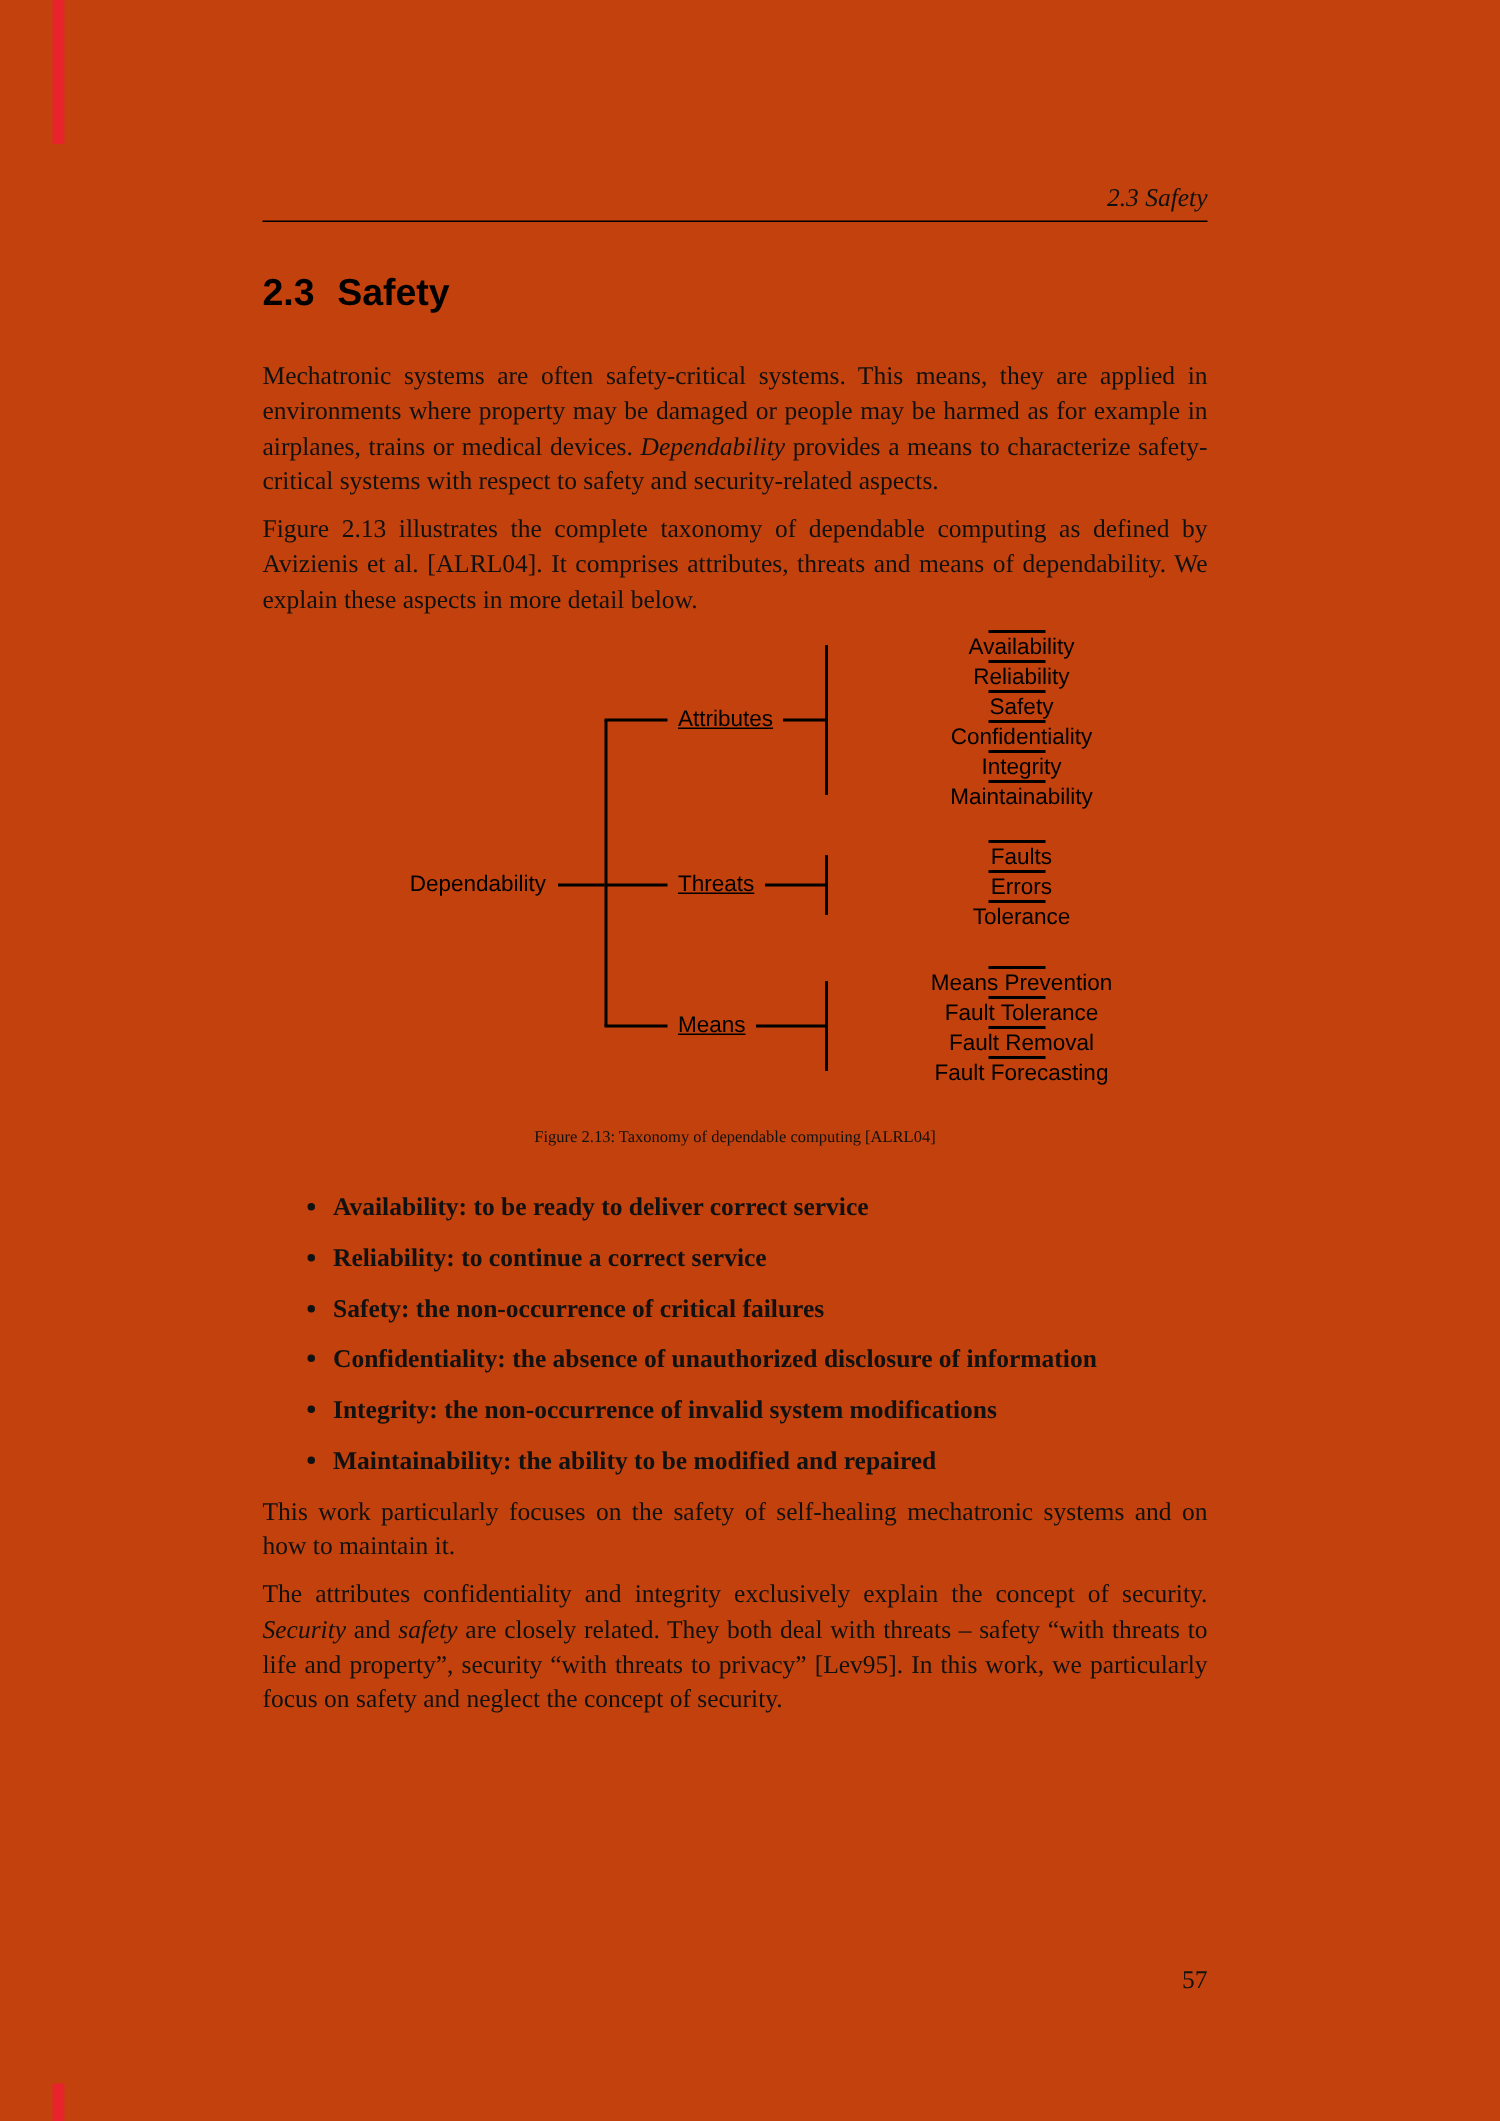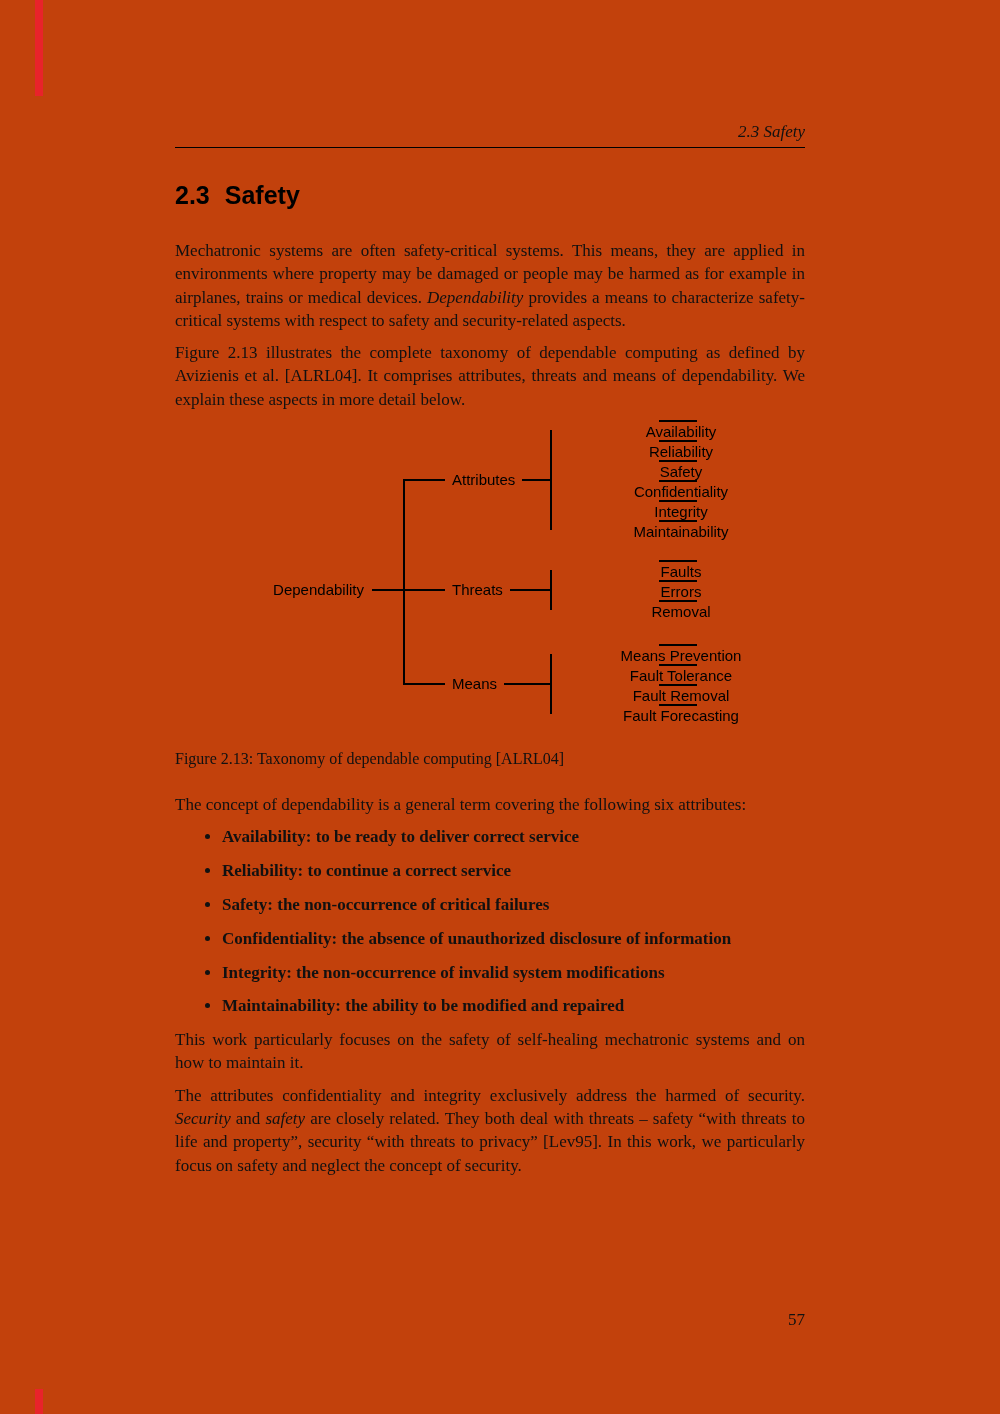--- a/index.html
+++ b/index.html
@@ -64,32 +64,33 @@
     display: flex; align-items: center; justify-content: flex-end;
   }
   .root-row .node-label { padding-right: 8px; }
   .root-row .root-seg { width: 31px; flex: 0 0 auto; }
 
   .branch-row {
     position: absolute; left: 228px; width: 147px; height: 20px;
     display: flex; align-items: center;
   }
   .branch-row .seg.pre { width: 42px; flex: 0 0 auto; }
-  .branch-row .node-label { padding: 0 7px; }
+  .branch-row .node-label { padding: 0 7px; text-decoration: underline; }
   .branch-row .seg.post { flex: 1 1 auto; }
 
   .leaf-row {
     position: absolute; left: 375px; width: 255px; height: 20px;
     display: flex; align-items: center; flex-direction: column;
   }
   .leaf-row .seg.tick { width: 38px; flex: 0 0 auto; }
   .leaf-row .node-label { padding-left: 7px; }
 
   .figure-caption {
-    font-size: 16px;
+    text-align: center;
+    font-size: 11px;
     line-height: 23px;
     margin: 17px 0 23px 0;
   }
 
   ul.attr-list { margin: 4px 0 2px 0; padding-left: 47px; }
   ul.attr-list li {
     font-size: 17px;
     line-height: 23.3px;
     margin-bottom: 10.5px;
     font-weight: bold;
@@ -185,21 +186,21 @@
       <div class="leaf-row" style="top:140px">
         <span class="seg tick"></span>
         <span class="node-label">Faults</span>
       </div>
       <div class="leaf-row" style="top:160px">
         <span class="seg tick"></span>
         <span class="node-label">Errors</span>
       </div>
       <div class="leaf-row" style="top:180px">
         <span class="seg tick"></span>
-        <span class="node-label">Removal</span>
+        <span class="node-label">Tolerance</span>
       </div>
 
       <div class="leaf-row" style="top:224px">
         <span class="seg tick"></span>
         <span class="node-label">Means Prevention</span>
       </div>
       <div class="leaf-row" style="top:244px">
         <span class="seg tick"></span>
         <span class="node-label">Fault Tolerance</span>
       </div>
@@ -209,34 +210,33 @@
       </div>
       <div class="leaf-row" style="top:284px">
         <span class="seg tick"></span>
         <span class="node-label">Fault Forecasting</span>
       </div>
 
     </div>
 
     <div class="figure-caption">Figure 2.13: Taxonomy of dependable computing [ALRL04]</div>
 
-    <p class="body-par">The concept of dependability is a general term covering the following six attributes:</p>
 
     <ul class="attr-list">
       <li>Availability: to be ready to deliver correct service</li>
       <li>Reliability: to continue a correct service</li>
       <li>Safety: the non-occurrence of critical failures</li>
       <li>Confidentiality: the absence of unauthorized disclosure of information</li>
       <li>Integrity: the non-occurrence of invalid system modifications</li>
       <li>Maintainability: the ability to be modified and repaired</li>
     </ul>
 
     <p class="body-par">This work particularly focuses on the safety of self-healing mechatronic systems and on how to maintain it.</p>
 
     <p class="body-par">
-      <span>The attributes confidentiality and integrity exclusively address the harmed of security. </span><em>Security</em><span> and </span><em>safety</em><span> are closely related. They both deal with threats – safety “with threats to life and property”, security “with threats to privacy” [Lev95]. In this work, we particularly focus on safety and neglect the concept of security.</span>
+      <span>The attributes confidentiality and integrity exclusively explain the concept of security. </span><em>Security</em><span> and </span><em>safety</em><span> are closely related. They both deal with threats – safety “with threats to life and property”, security “with threats to privacy” [Lev95]. In this work, we particularly focus on safety and neglect the concept of security.</span>
     </p>
 
   </div>
 
   <div class="page-number">57</div>
 
 </div>
 
 </body></html>

